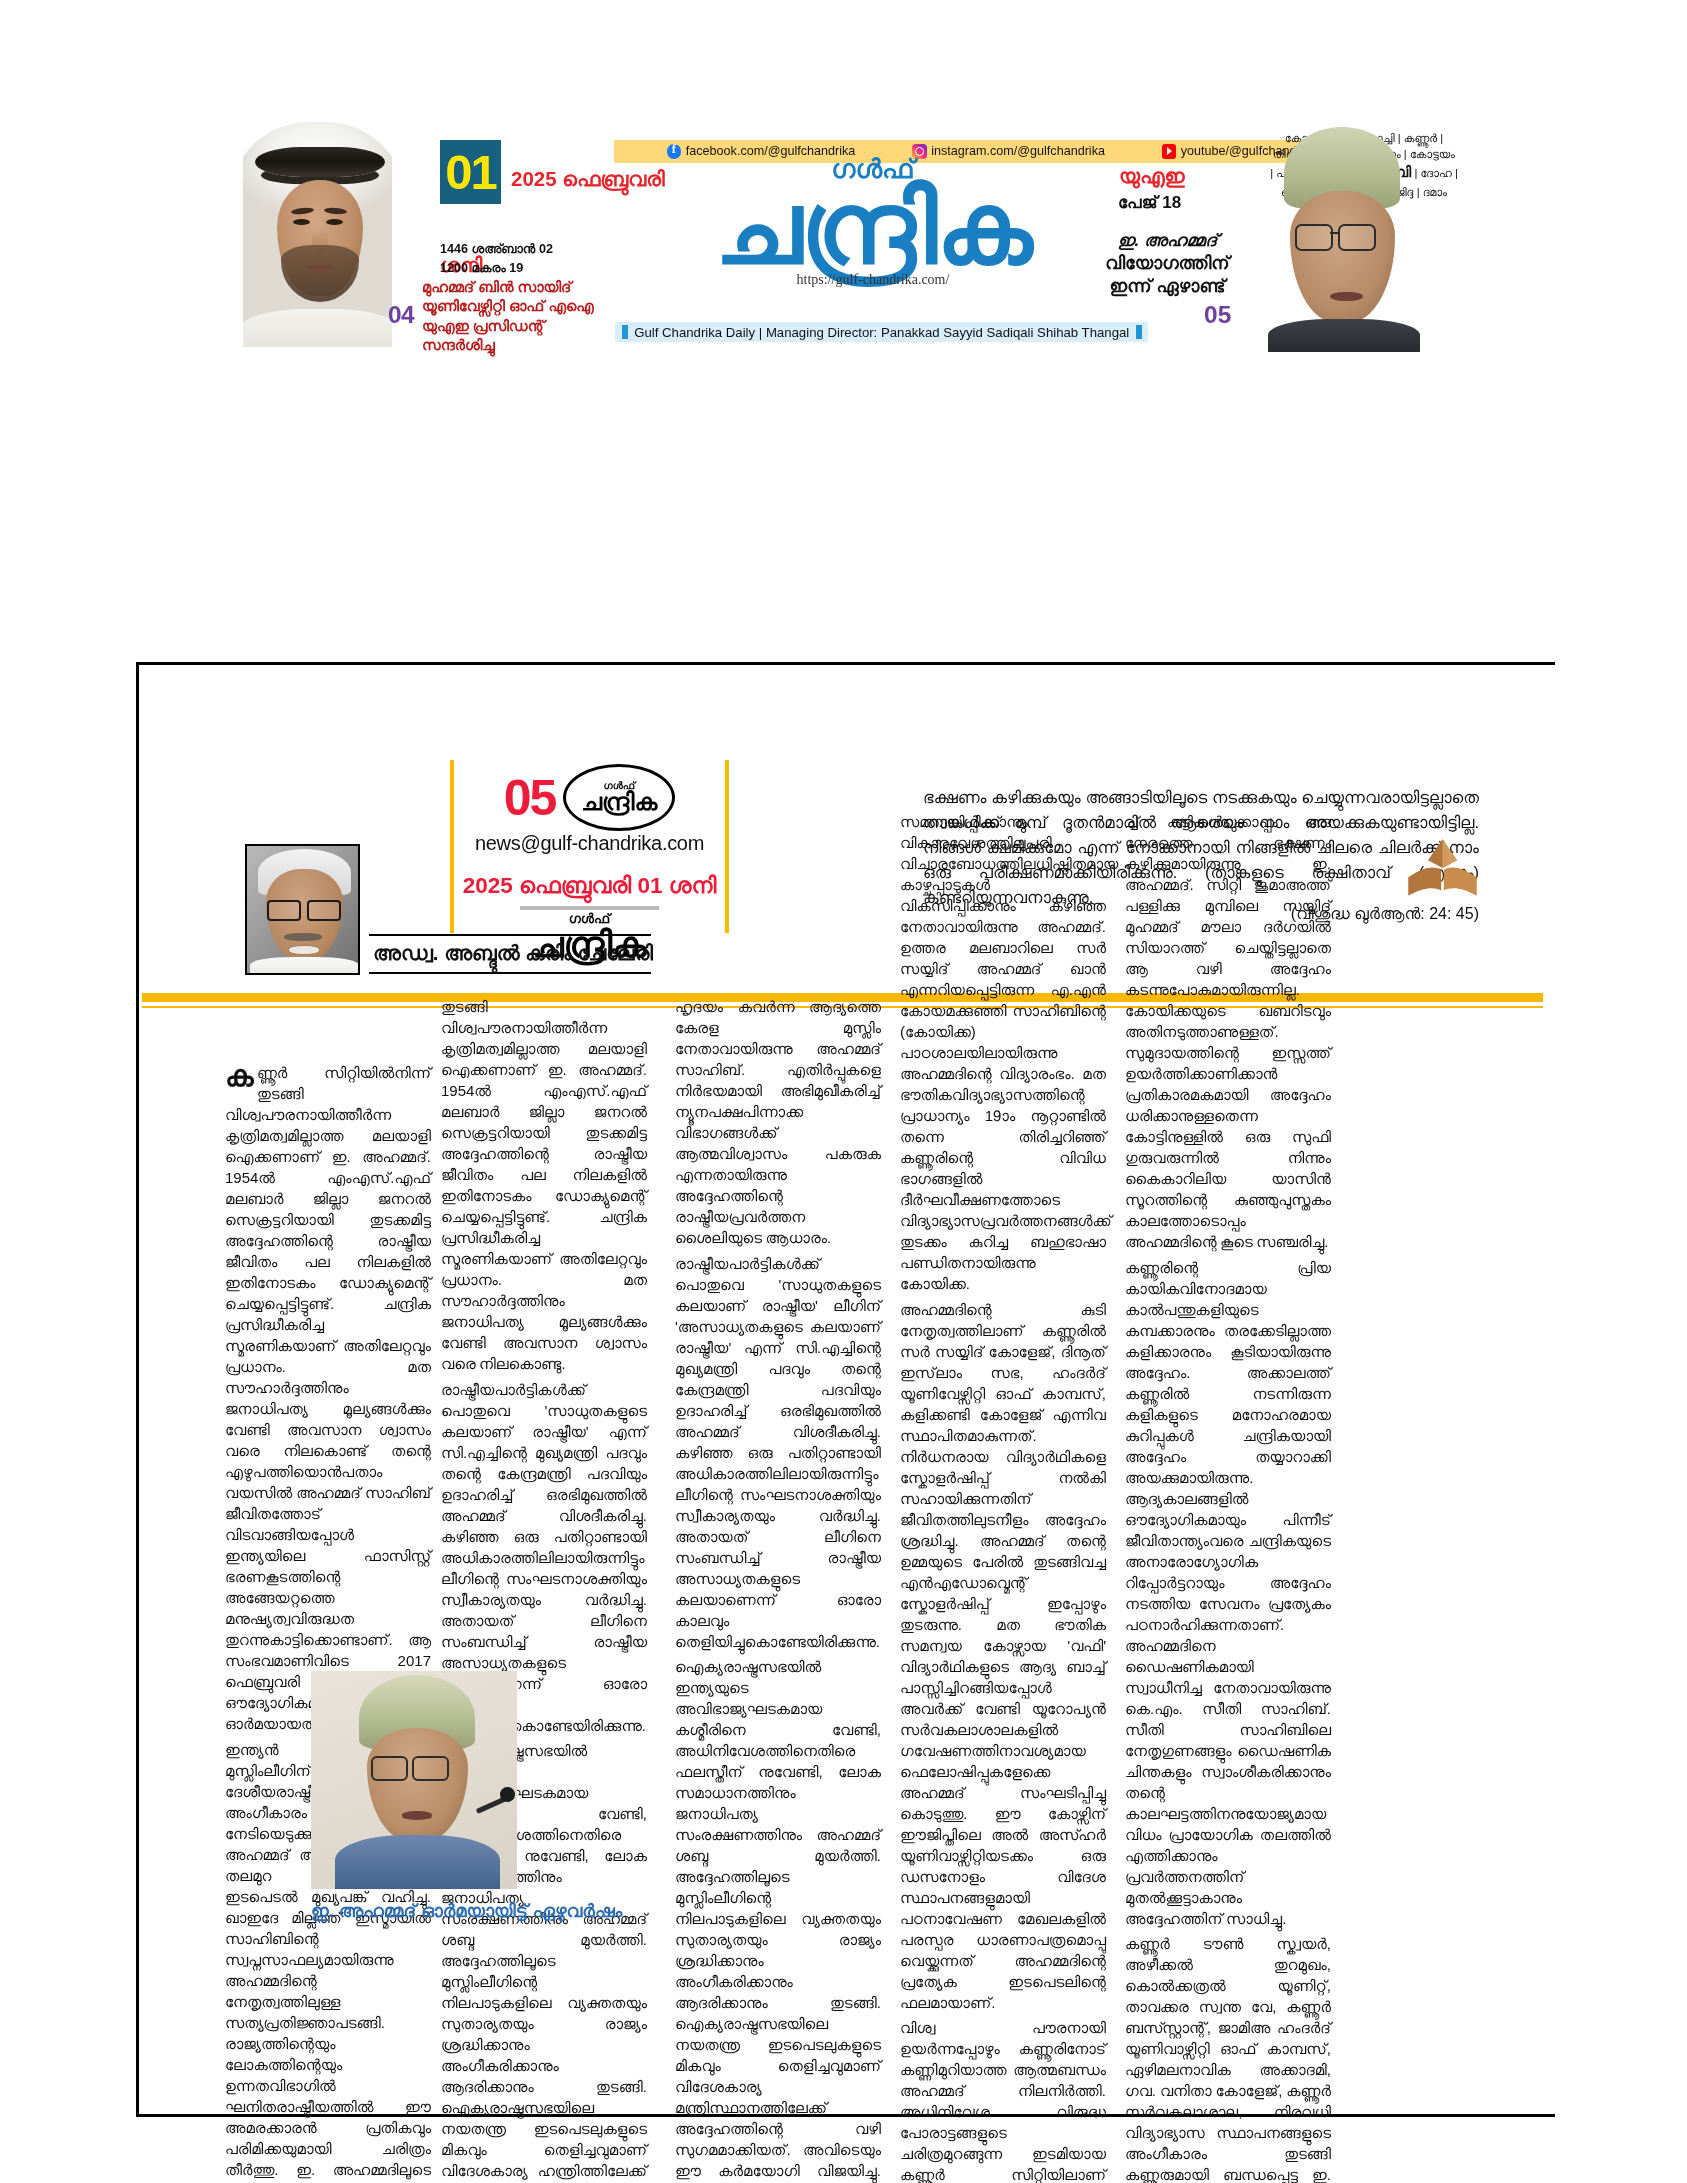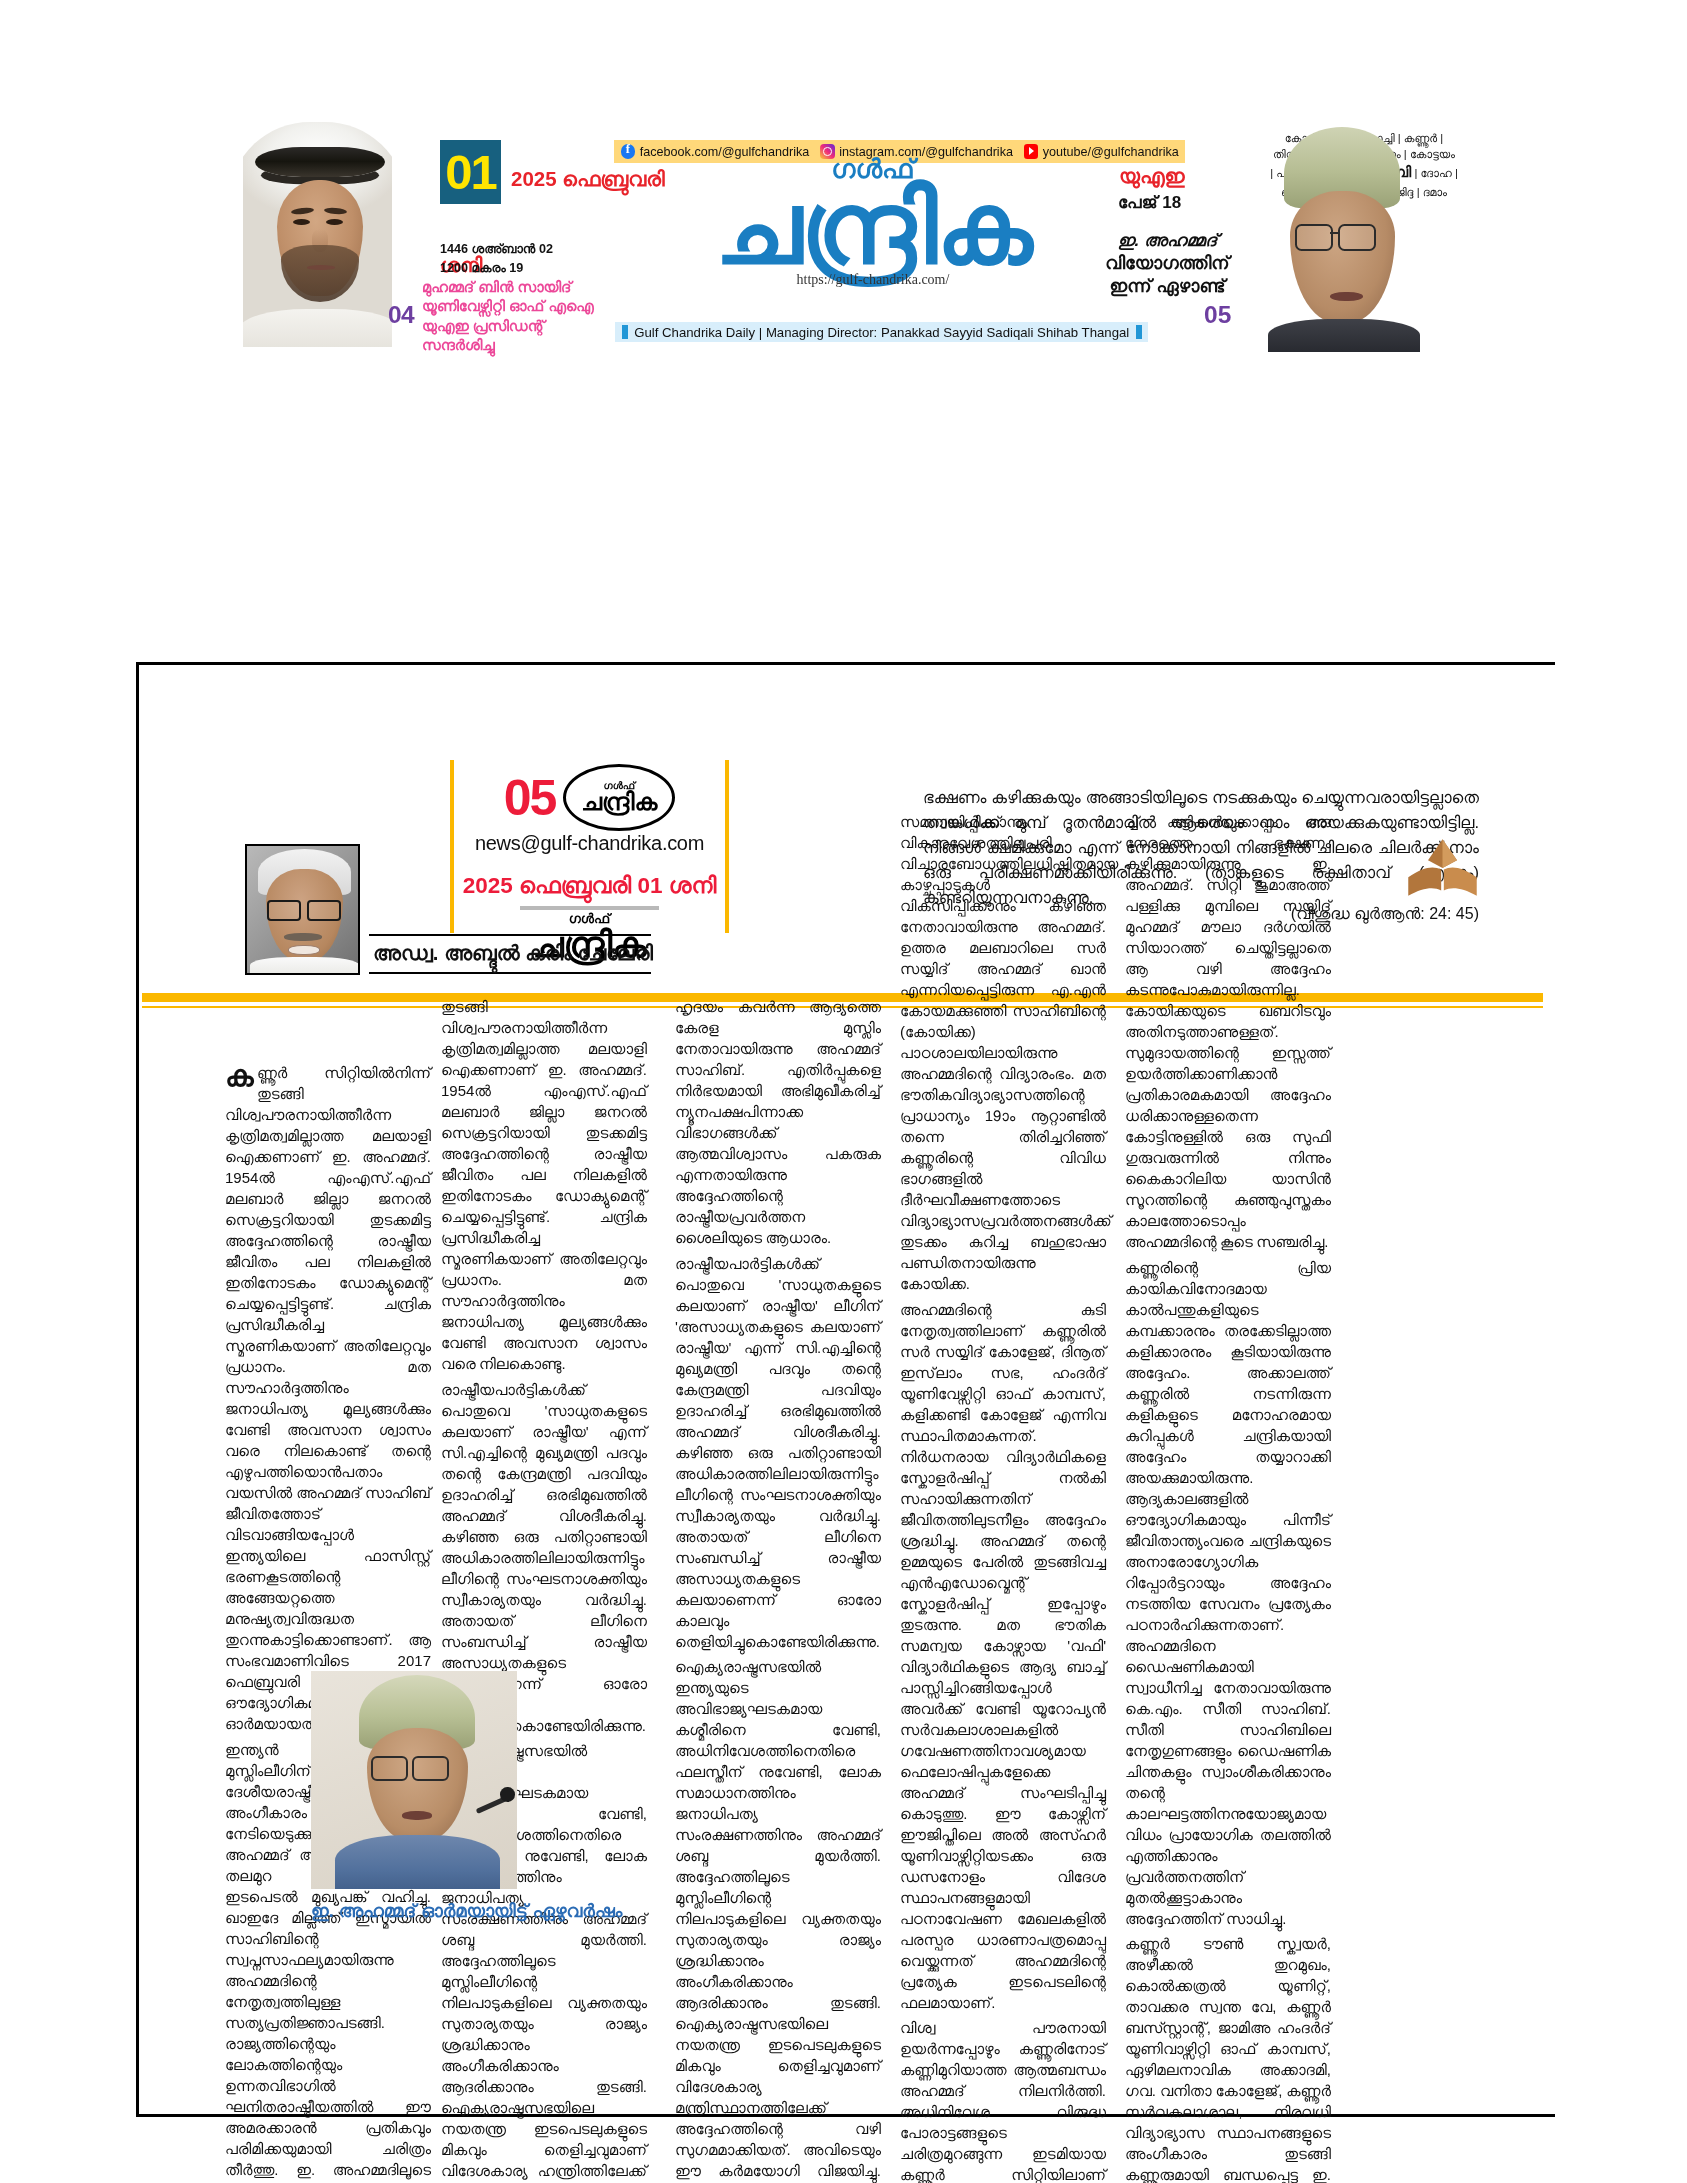--- a/index.html
+++ b/index.html
@@ -98,21 +98,21 @@
     position: absolute;
     left: 388px; top: 301px;
     font-size: 24.5px; font-weight: 700; color: #6d3fa0;
     letter-spacing: -0.7px;
   }
   .mbz-caption {
     position: absolute;
     left: 422px; top: 278px;
     width: 179px;
     font-size: 14.6px; font-weight: 700; line-height: 1.32;
-    color: #ec4899;
+    color: #b91c1c;
   }
 
   
   .date-box {
     position: absolute;
     left: 440px; top: 140px;
     width: 61px; height: 64px;
     background: #17607f;
     display: flex; align-items: center; justify-content: center;
   }
@@ -143,21 +143,21 @@
   
   .social-bar {
     position: absolute;
     left: 614px; top: 140px;
     height: 22.5px;
     background: #ffd87a;
     display: flex; align-items: center;
     padding: 0 6.6px;
     gap: 10.6px;
   }
-  .social-item { display: flex; align-items: flex-end; gap: 4.6px; }
+  .social-item { display: flex; align-items: center; gap: 4.6px; margin-left: 46px; }
   .social-item .txt { font-size: 12.6px; color: #111; font-weight: 400; }
   .ico { width: 14.6px; height: 14.6px; border-radius: 2.6px; display:inline-block; position: relative; flex: none;}
   .ico-fb { background: #1877f2; border-radius: 50%; }
   .ico-fb::after {
     content: "f"; position: absolute; left: 0; right: 0; top: -2px;
     color: #fff; font-size: 12.6px; font-weight: 700; text-align: center;
     font-family: "Liberation Serif", serif;
   }
   .ico-ig {
     background: linear-gradient(45deg,#f9ce34,#ee2a7b,#6228d7);

